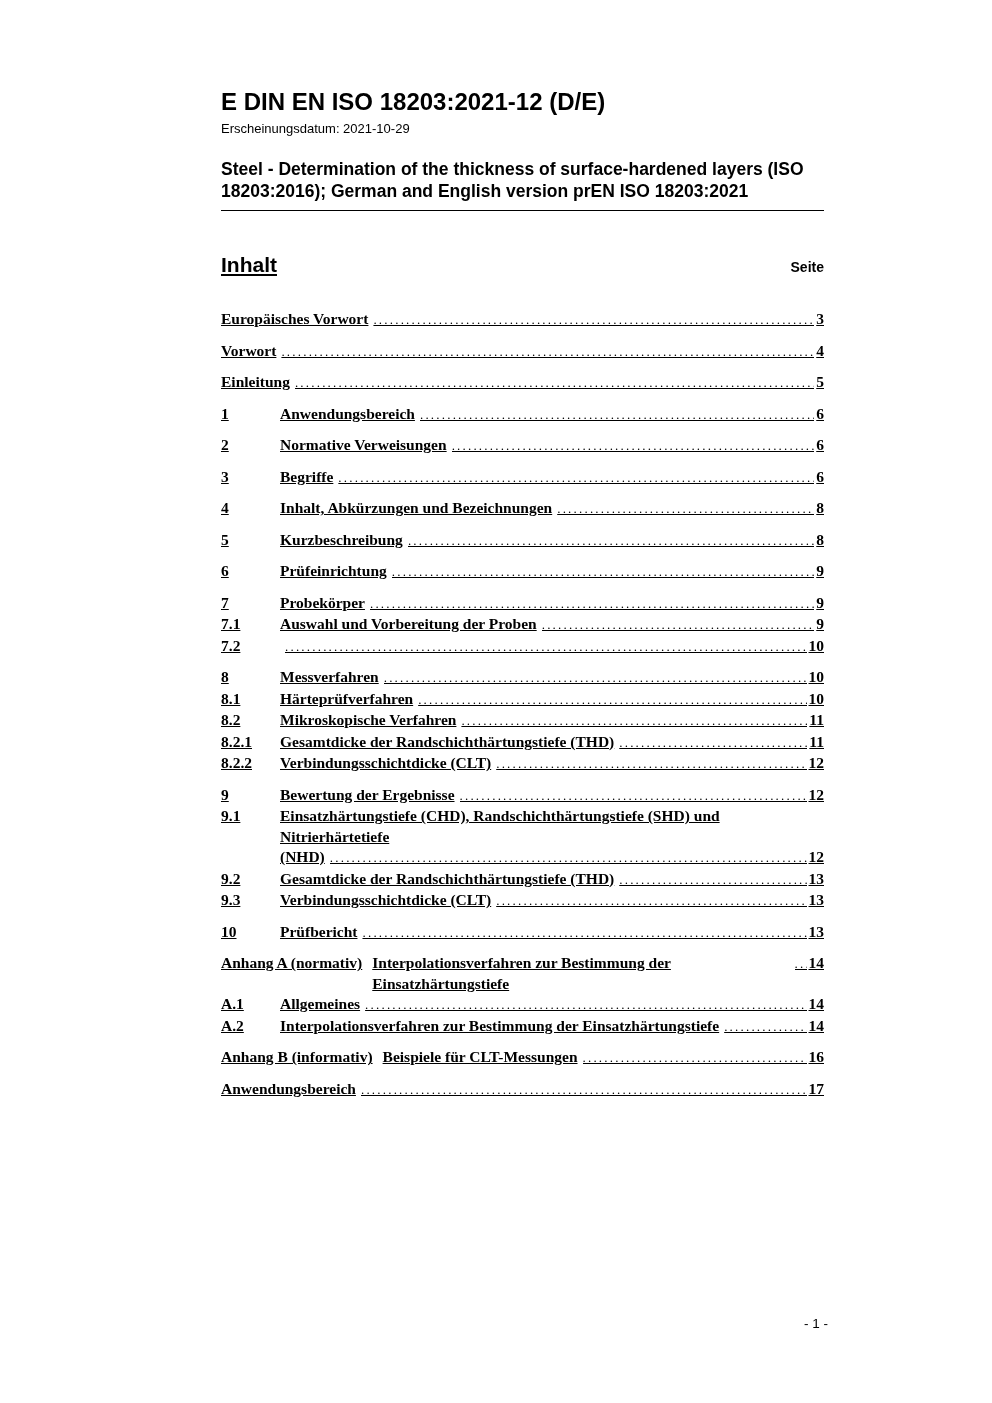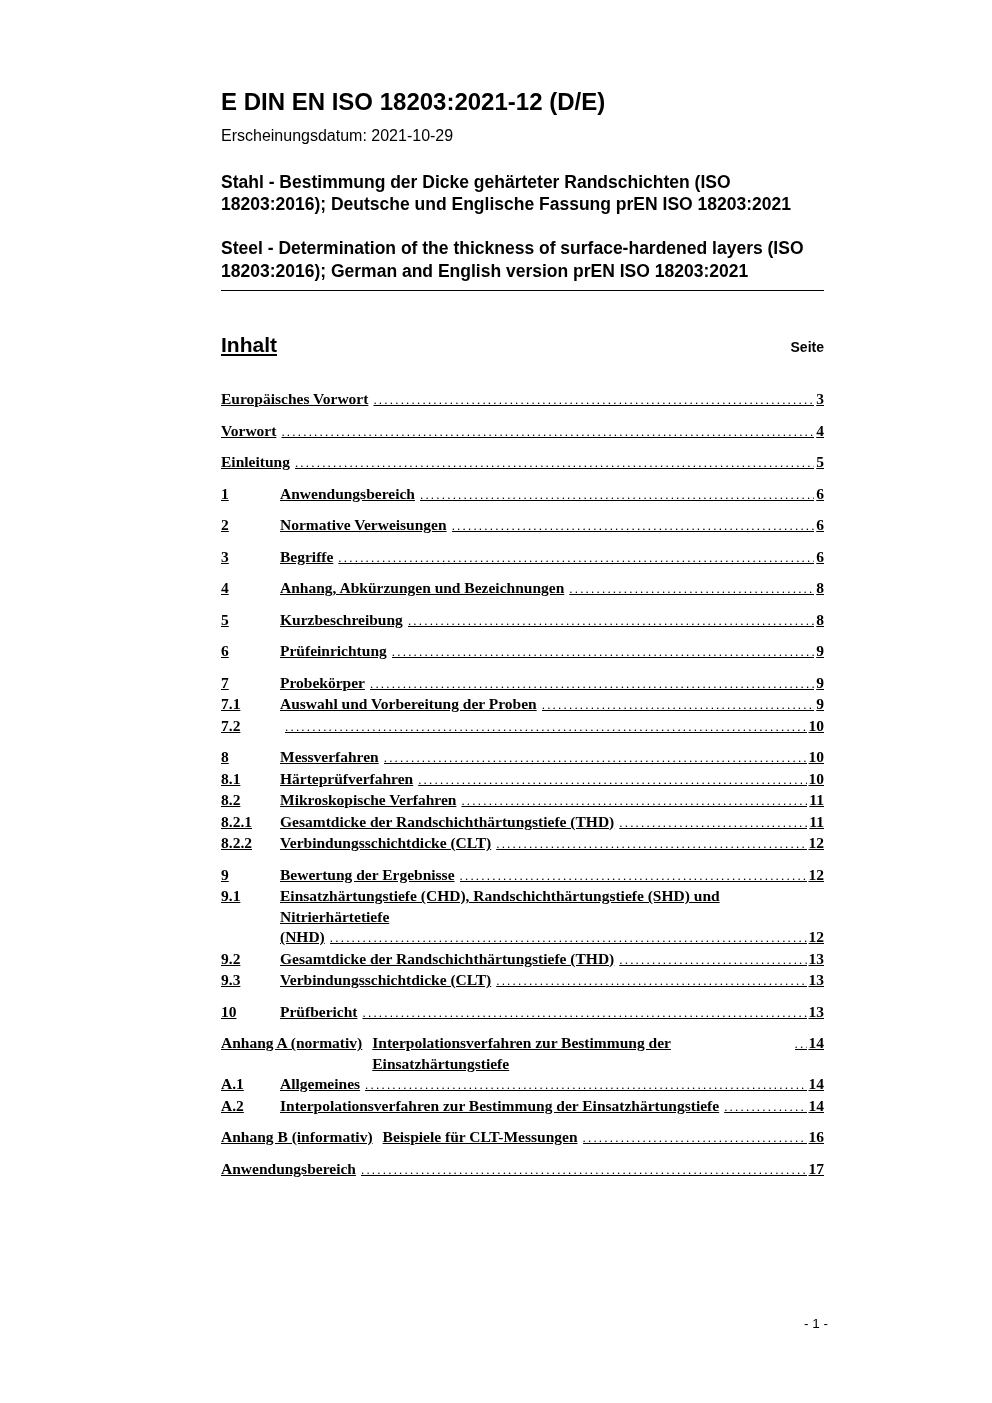--- a/index.html
+++ b/index.html
@@ -14,22 +14,22 @@
     padding: 88px 66px 0 119px;
     font-family: "Liberation Sans", sans-serif;
     overflow: hidden;
   }
   .doc-number {
     font-size: 24px;
     font-weight: bold;
     line-height: 1.15;
   }
   .pub-date {
-    font-size: 16px;
-    margin-top: 11px;
+    font-size: 13px;
+    margin-top: 5px;
   }
   .header-block {
     border-bottom: 1px solid #000;
     padding-bottom: 8px;
   }
   .title-de {
     font-size: 17.5px;
     font-weight: bold;
     line-height: 1.28;
     margin-top: 26px;
@@ -84,21 +84,20 @@
   }
 </style>
 </head>
 <body>
 
 <div class="page">
 
   <div class="header-block">
     <div class="doc-number">E DIN EN ISO 18203:2021-12 (D/E)</div>
     <div class="pub-date">Erscheinungsdatum: 2021-10-29</div>
-    <div class="title-de">Stahl - Bestimmung der Dicke gehärteter Randschichten (ISO 18203:2016); Deutsche und Englische Fassung prEN ISO 18203:2021</div>
     <div class="title-en">Steel - Determination of the thickness of surface-hardened layers (ISO 18203:2016); German and English version prEN ISO 18203:2021</div>
   </div>
 
   <div class="toc-heading-row">
     <div class="toc-heading">Inhalt</div>
     <div class="seite-label">Seite</div>
   </div>
 
   <div class="toc">
       <div class="toc-group">
@@ -142,21 +141,21 @@
         <div class="toc-row">
           <span class="toc-num">3</span>
           <span class="toc-label">Begriffe</span>
           <span class="leader">................................................................................................................................................................................................................................................................................................................................................................................................................</span>
           <span class="toc-page">6</span>
         </div>
       </div>
       <div class="toc-group">
         <div class="toc-row">
           <span class="toc-num">4</span>
-          <span class="toc-label">Anhang, Abkürzungen und Bezeichnungen</span>
+          <span class="toc-label">Inhalt, Abkürzungen und Bezeichnungen</span>
           <span class="leader">................................................................................................................................................................................................................................................................................................................................................................................................................</span>
           <span class="toc-page">8</span>
         </div>
       </div>
       <div class="toc-group">
         <div class="toc-row">
           <span class="toc-num">5</span>
           <span class="toc-label">Kurzbeschreibung</span>
           <span class="leader">................................................................................................................................................................................................................................................................................................................................................................................................................</span>
           <span class="toc-page">8</span>

